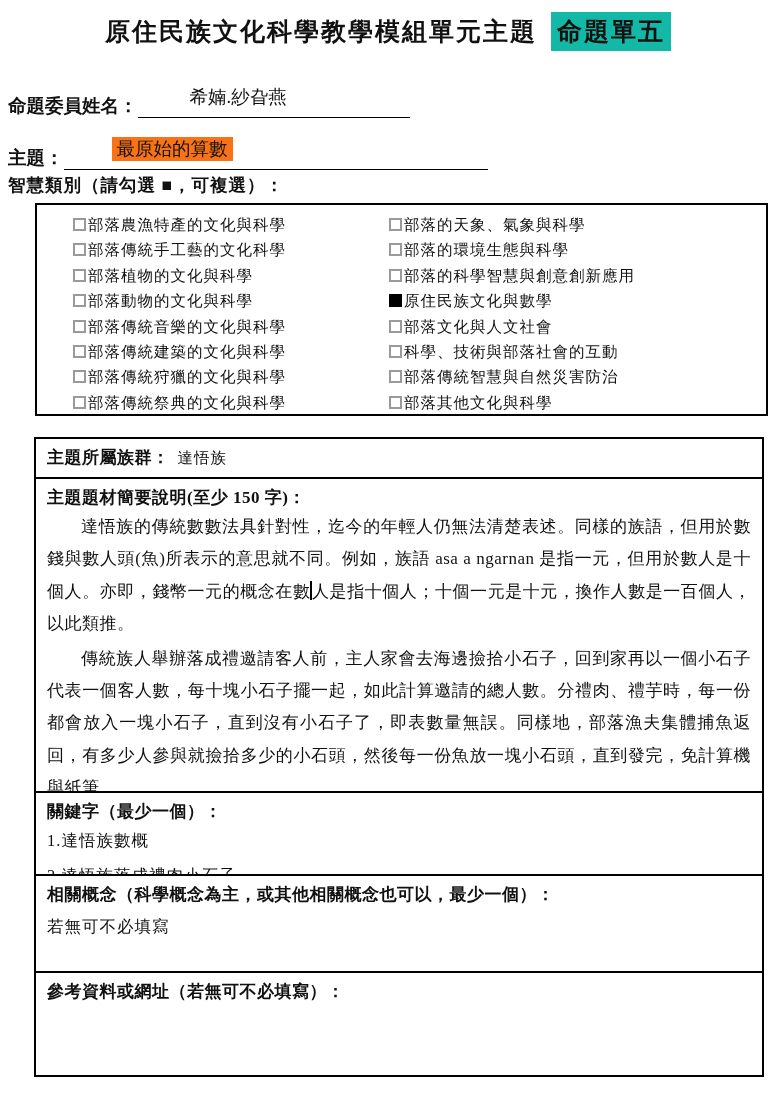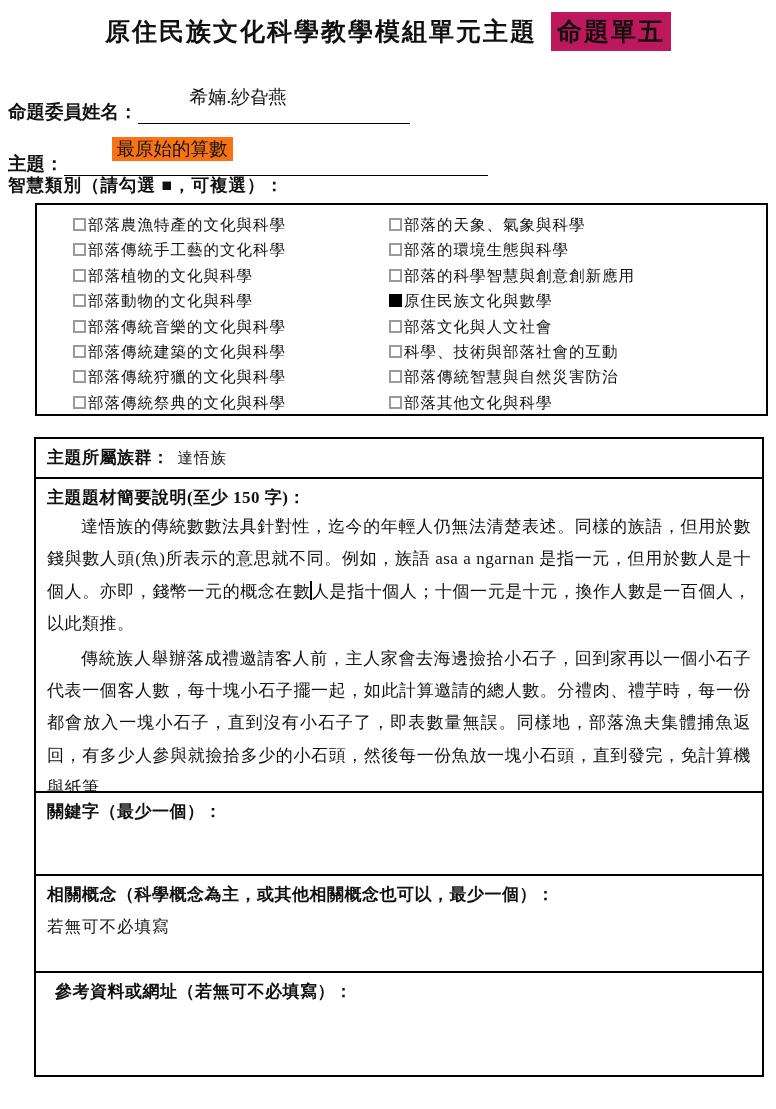--- a/index.html
+++ b/index.html
@@ -8,29 +8,29 @@
     background:#ffffff;color:#111;
     font-family:"Liberation Serif","DejaVu Serif",serif;
   }
   .bold{font-weight:bold;}
   
   .doc-title{
     position:absolute;top:12px;left:0;width:776px;text-align:center;
     font-size:25px;font-weight:bold;letter-spacing:2px;white-space:nowrap;
   }
   .title-hl{
-    background:#be185d;padding:3px 6px;margin-left:14px;display:inline-block;
+    background:#14b8a6;padding:3px 6px;margin-left:14px;display:inline-block;
   }
   
   .field-row{position:absolute;left:8px;white-space:nowrap;font-size:18.5px;}
   .row-committee{top:84px;}
   .row-topic{top:136px;}
   .u-line{
     display:inline-block;border-bottom:1.6px solid #000;vertical-align:bottom;
-    padding-bottom:14px;
+    padding-bottom:8px;
   }
   .u-committee{width:272px;padding-left:52px;box-sizing:border-box;}
   .u-topic{width:424px;padding-left:48px;box-sizing:border-box;}
   .sel-hl{background:#f97316;padding:2px 5px;}
   .cat-head{position:absolute;top:173px;left:8px;font-size:17.5px;font-weight:bold;letter-spacing:1px;}
   
   .box1{
     position:absolute;left:35px;top:203px;width:733px;height:213px;
     border:2px solid #000;box-sizing:border-box;
   }
@@ -47,21 +47,21 @@
   .box2{
     position:absolute;left:34px;top:437px;width:730px;height:640px;
     border:2px solid #000;box-sizing:border-box;
   }
   .frow{box-sizing:border-box;border-bottom:2px solid #000;padding:7px 11px;overflow:hidden;}
   .frow:last-child{border-bottom:none;}
   .row-ethnic{height:40px;font-size:16.5px;}
   .row-summary{height:314px;font-family:Liberation Serif, serif;}
   .row-keywords{height:83px;}
   .row-concepts{height:97px;}
-  .row-reference{height:93px;margin-left:8px;}
+  .row-reference{height:93px;}
   .flabel{font-weight:bold;font-size:17px;letter-spacing:0.5px;}
   .fvalue{font-size:15.5px;margin-left:8px;letter-spacing:1px;}
   .summary-text p{
     margin:2px 0 0 0;font-size:17px;line-height:32.4px;
     text-align:justify;text-indent:2em;letter-spacing:0.5px;
   }
   .caret{display:inline-block;width:1.5px;height:19px;background:#000;vertical-align:-3px;}
   .kw-line{font-size:16.5px;line-height:35px;letter-spacing:1px;}
   .concept-value{font-size:16.5px;margin-top:10px;letter-spacing:1px;}
 </style>
@@ -114,20 +114,24 @@
   <div class="frow row-summary">
     <div class="flabel">主題題材簡要說明(至少 150 字)：</div>
     <div class="summary-text">
       <p><span>達悟族的傳統數數法具針對性，迄今的年輕人仍無法清楚表述。同樣的族語，但用於數錢與數人頭(魚)所表示的意思就不同。例如，族語 asa a ngarnan 是指一元，但用於數人是十個人。亦即，錢幣一元的概念在數</span><span class="caret"></span><span>人是指十個人；十個一元是十元，換作人數是一百個人，以此類推。</span></p>
       <p>傳統族人舉辦落成禮邀請客人前，主人家會去海邊撿拾小石子，回到家再以一個小石子代表一個客人數，每十塊小石子擺一起，如此計算邀請的總人數。分禮肉、禮芋時，每一份都會放入一塊小石子，直到沒有小石子了，即表數量無誤。同樣地，部落漁夫集體捕魚返回，有多少人參與就撿拾多少的小石頭，然後每一份魚放一塊小石頭，直到發完，免計算機與紙筆。</p>
     </div>
   </div>
 
   <div class="frow row-keywords">
     <div class="flabel">關鍵字（最少一個）：</div>
+    <div>
+        <div class="kw-line">1.達悟族數概</div>
+        <div class="kw-line">2.達悟族落成禮肉小石子</div>
+      </div>
   </div>
 
   <div class="frow row-concepts">
     <div class="flabel">相關概念（科學概念為主，或其他相關概念也可以，最少一個）：</div>
     <div class="concept-value">若無可不必填寫</div>
   </div>
 
   <div class="frow row-reference">
     <div class="flabel">參考資料或網址（若無可不必填寫）：</div>
   </div>

